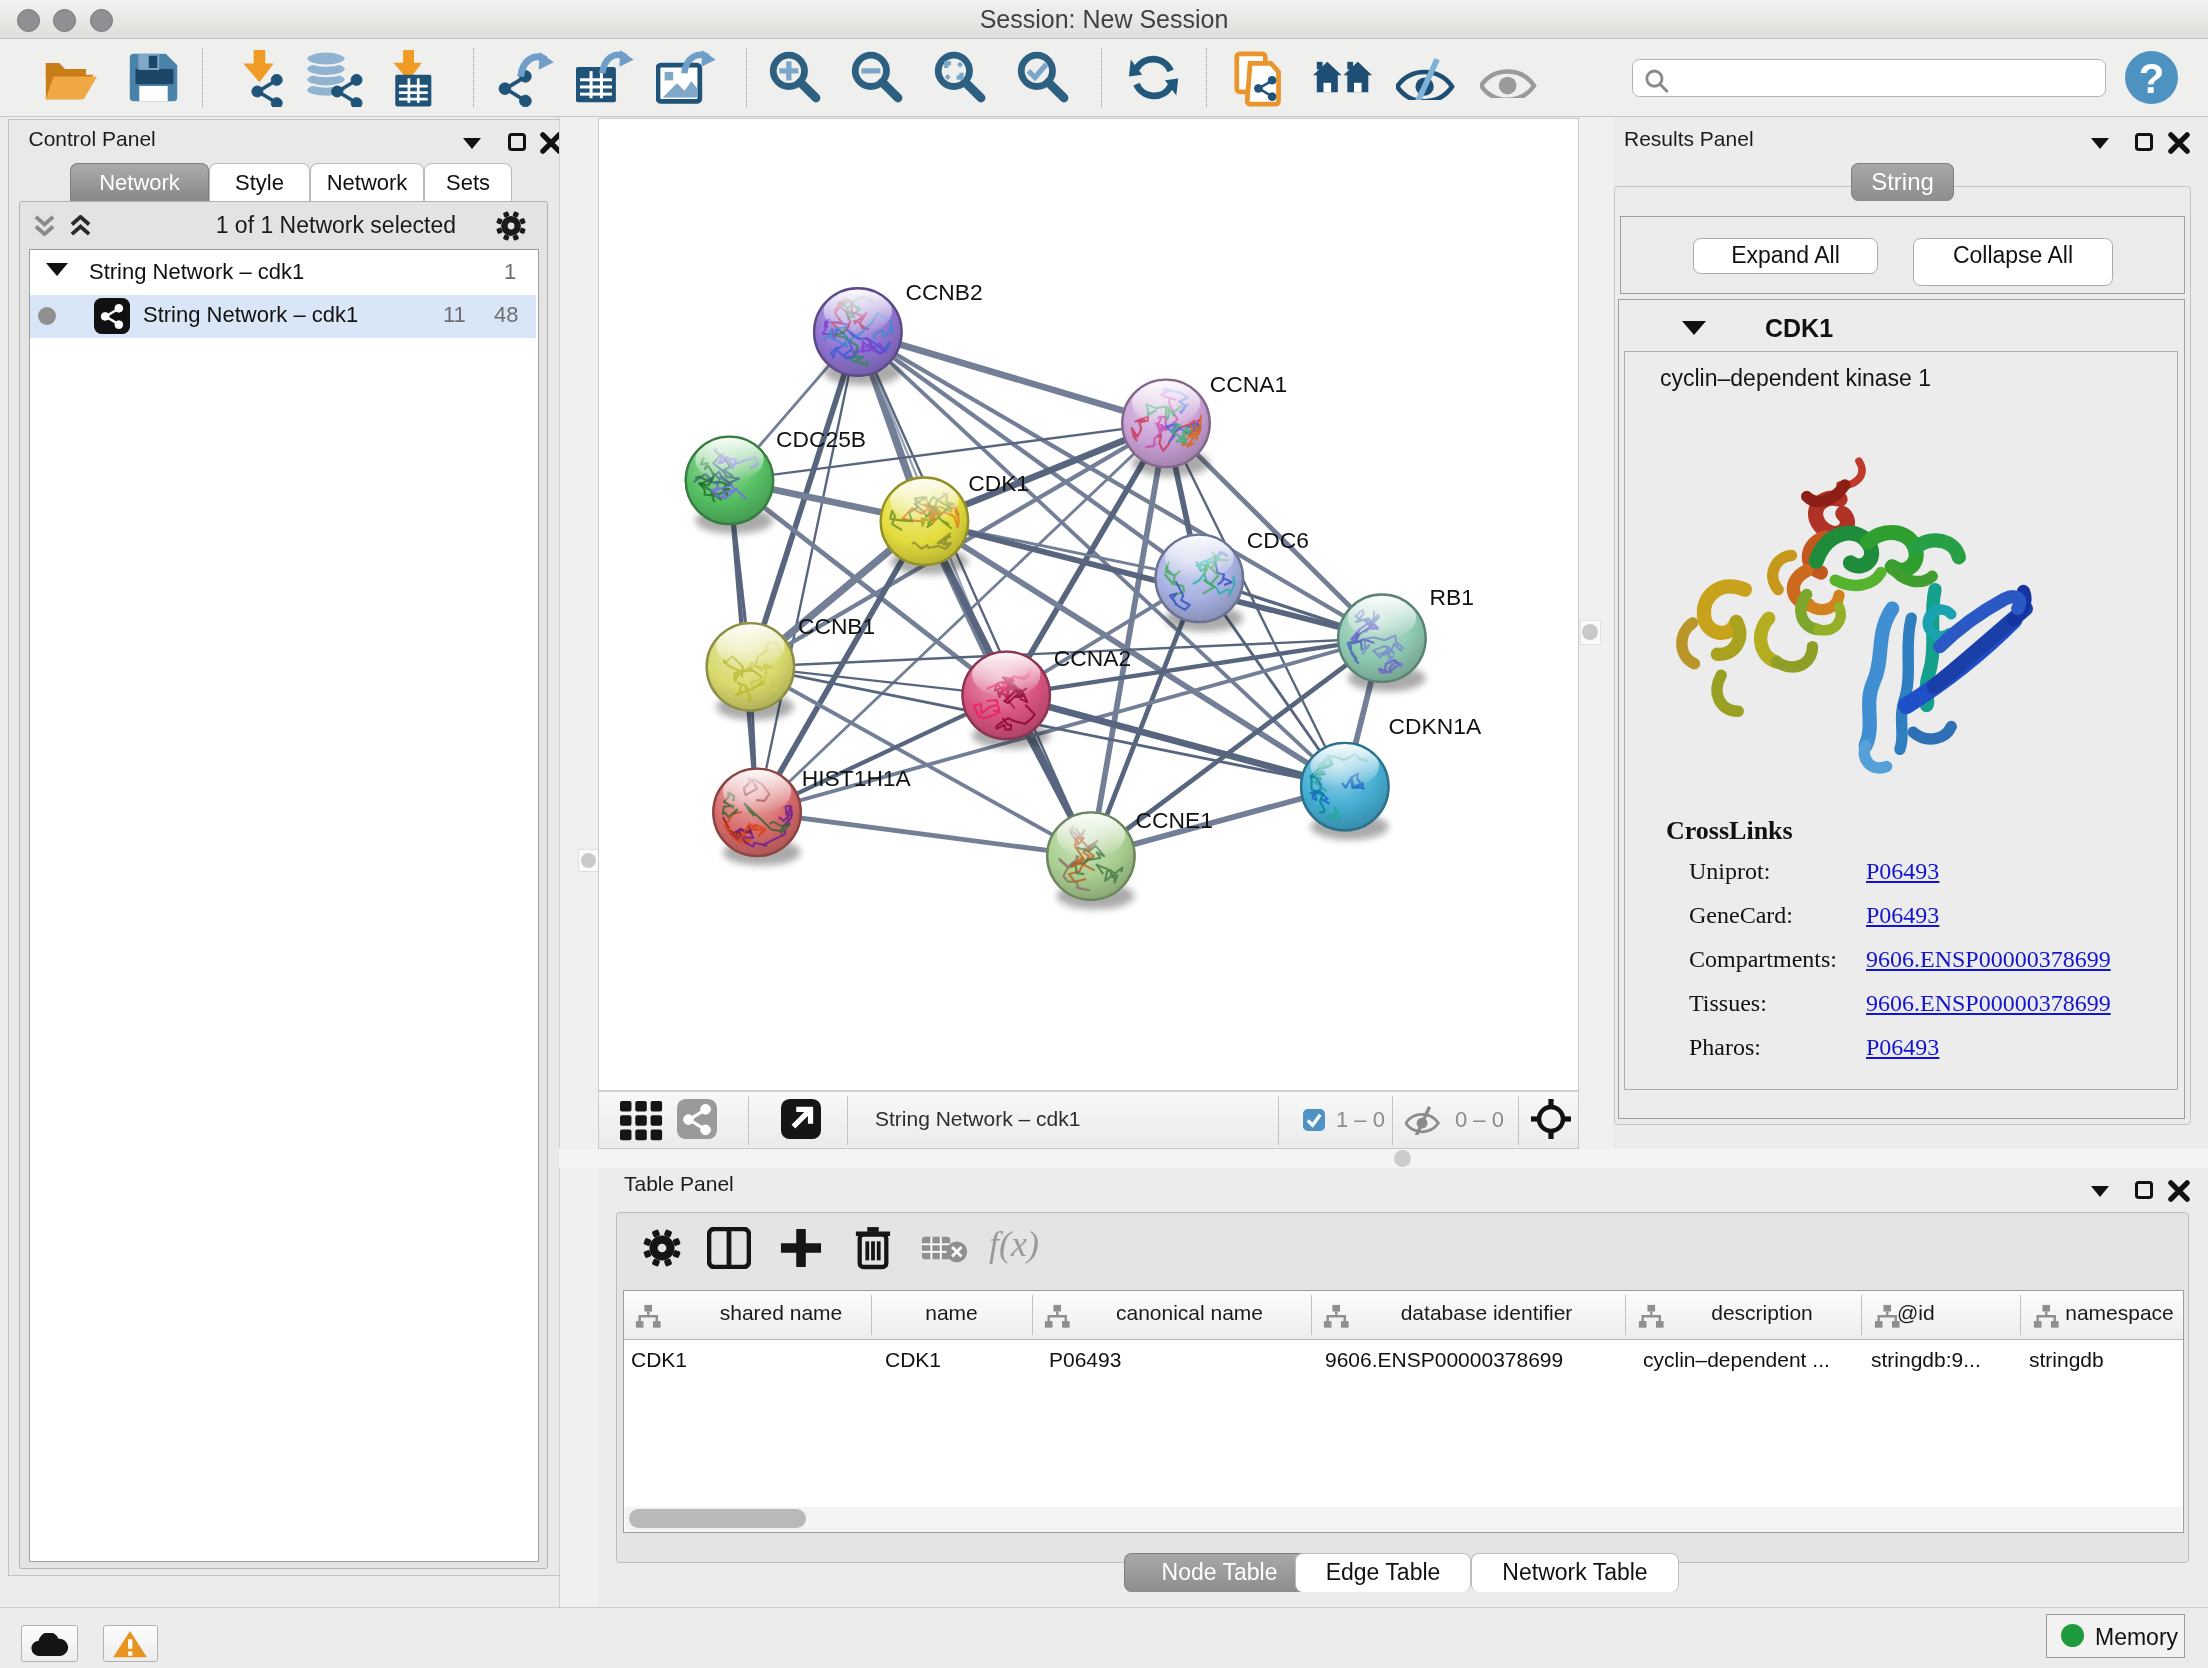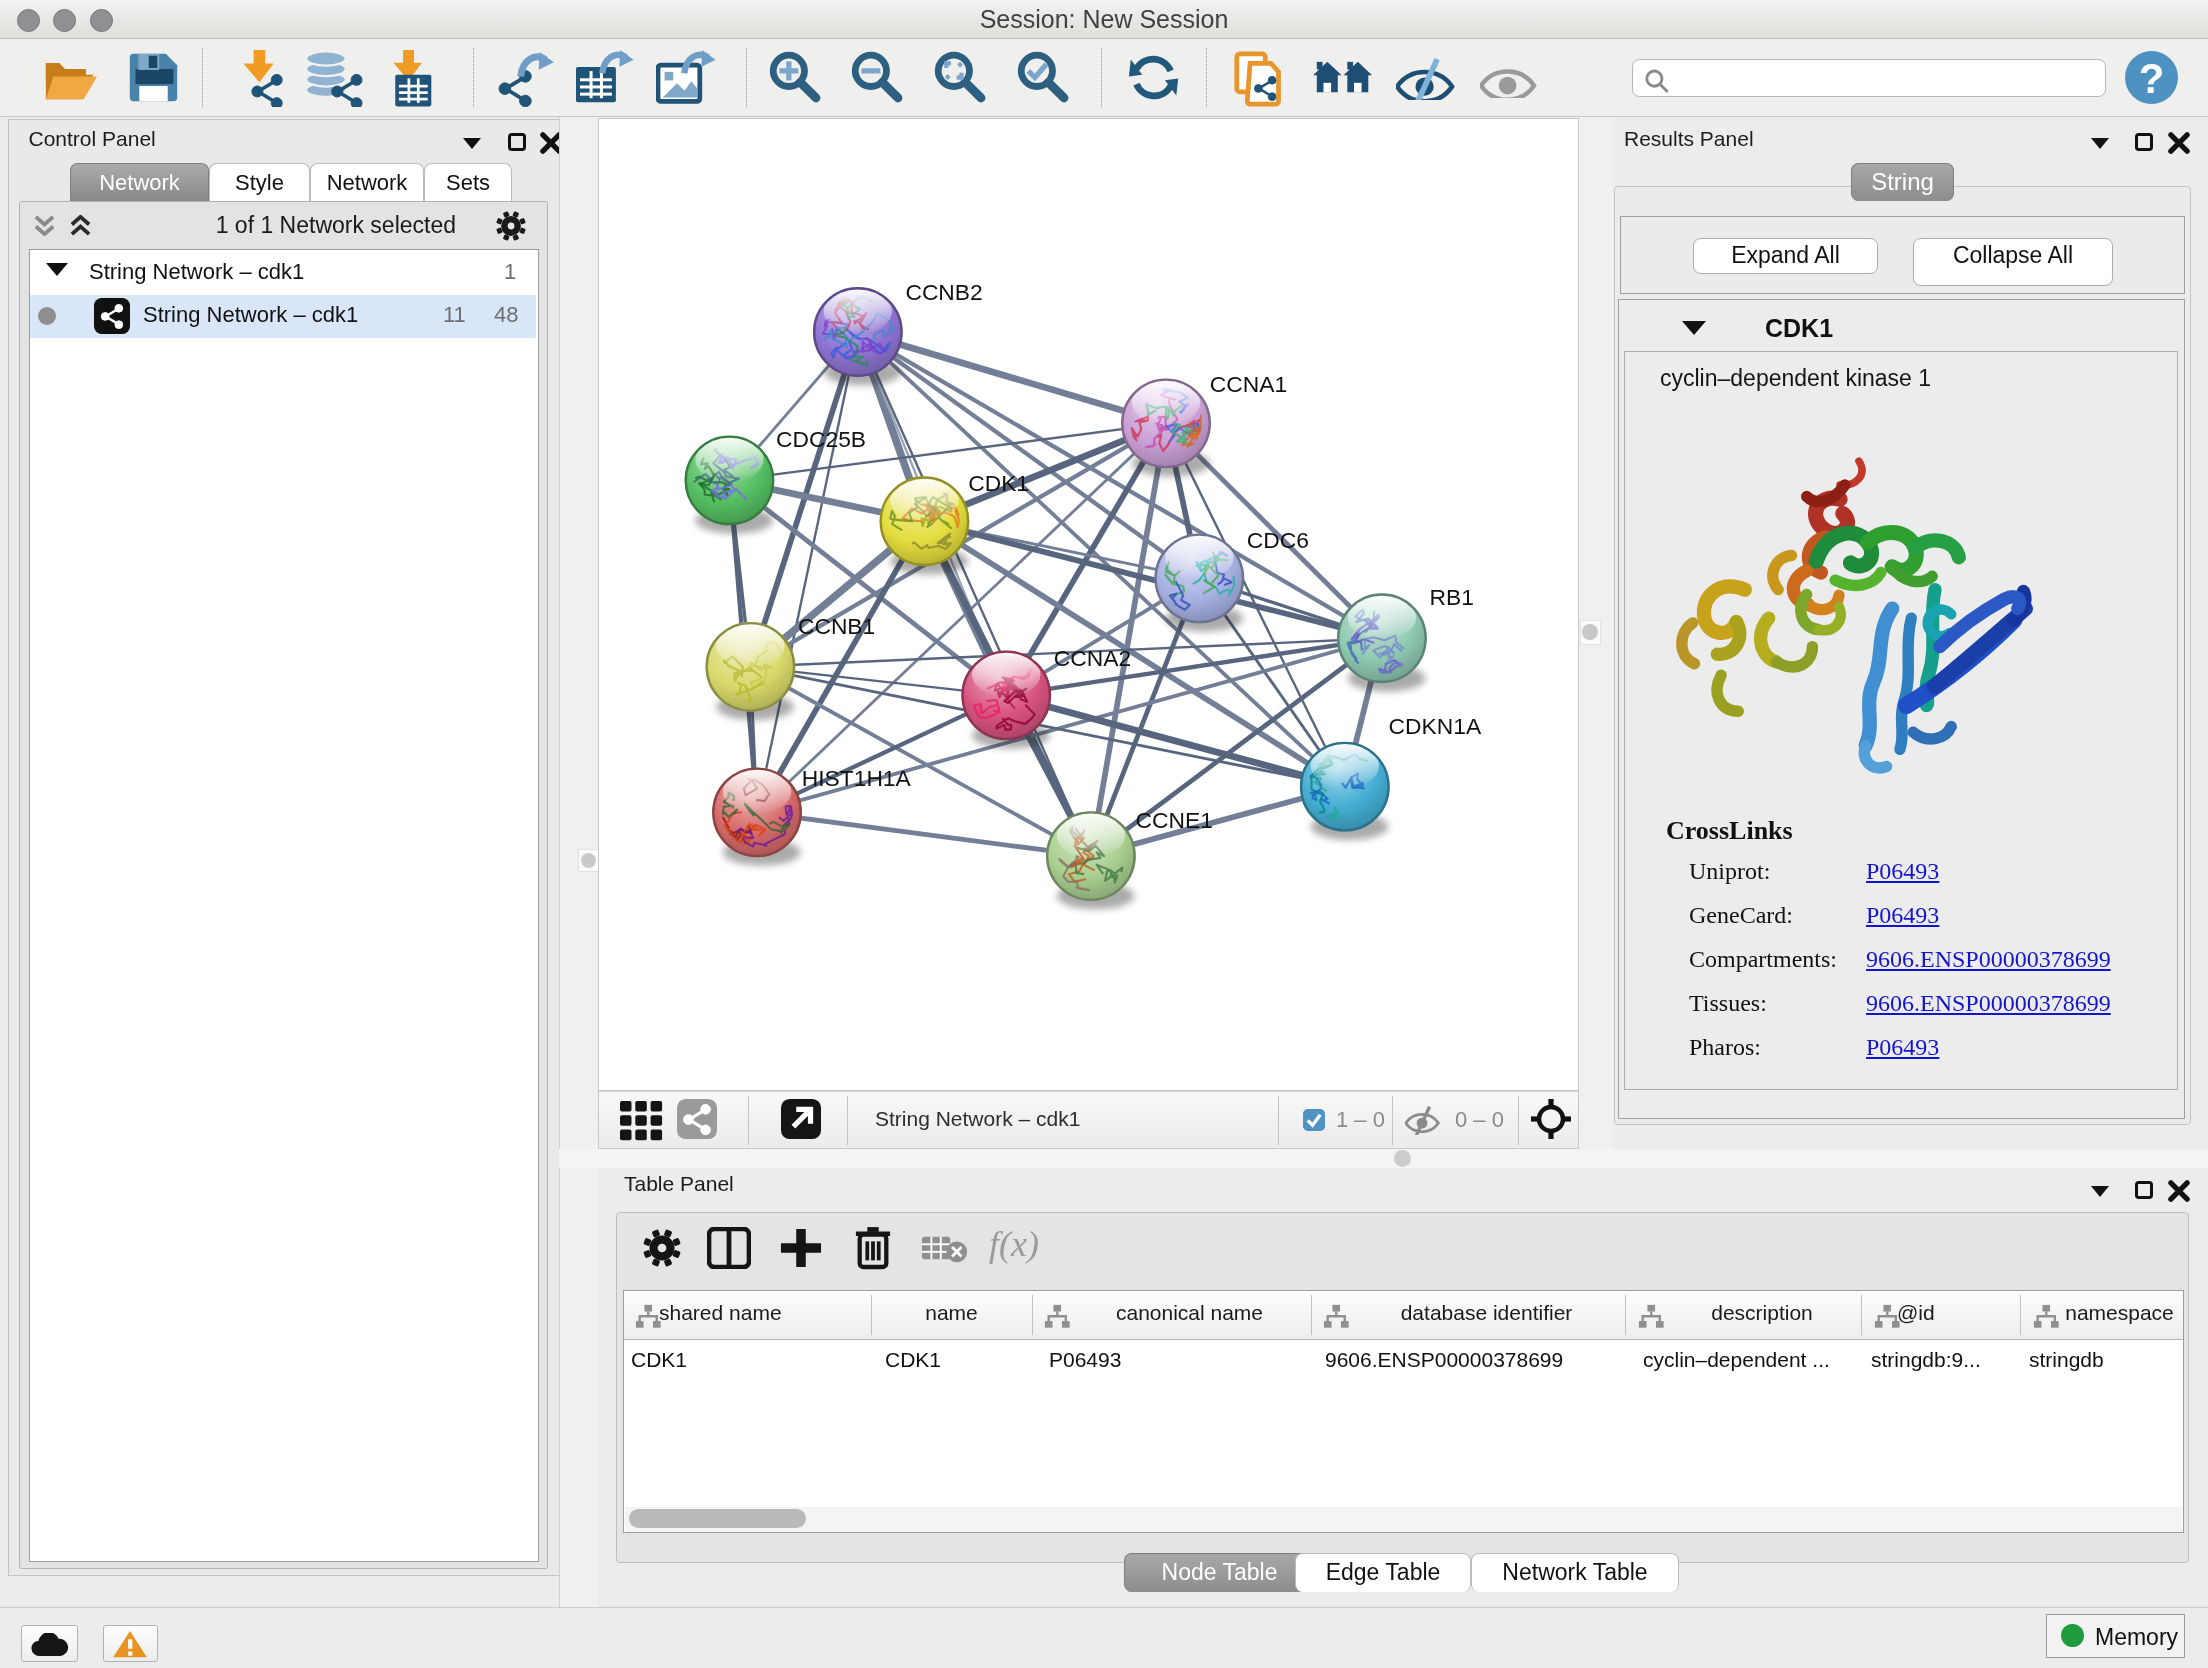--- a/index.html
+++ b/index.html
@@ -728,21 +728,21 @@
       <line x1="11" y1="4" x2="11" y2="28"></line>
       <line x1="21" y1="4" x2="21" y2="28"></line>
     </g>
     <circle cx="38" cy="20" r="11" fill="#8f8f8f"></circle>
     <path d="M33 15 L43 25 M43 15 L33 25" stroke="#fff" stroke-width="3"></path>
   </svg>
 <div class="abs" style="left:989px;top:1223px;font-family:'Liberation Serif',serif;font-style:italic;font-size:36px;color:#9a9a9a">f(x)</div>
 
 <div class="abs" style="left:623px;top:1290px;width:1561px;height:243px;background:#fff;border:1.4px solid #9d9d9d"></div>
 <div class="abs" style="left:624px;top:1291px;width:1559px;height:49px;background:linear-gradient(#fdfdfd,#ededed);border-bottom:1.4px solid #b5b5b5"></div>
-<div class="abs" style="left:659px;top:1301px;width:212px;text-align:left;font-size:21px;color:#1a1a1a">shared name</div>
+<div class="abs" style="left:675px;top:1301px;width:212px;text-align:center;font-size:21px;color:#1a1a1a">shared name</div>
 <svg style="position:absolute;left:634px;top:1303px" width="28.5" height="28.5" viewBox="0 0 30 30">
     <rect x="11" y="2" width="8" height="7" fill="#8f8f8f"></rect>
     <rect x="2" y="19" width="8" height="7" fill="#8f8f8f"></rect>
     <rect x="20" y="19" width="8" height="7" fill="#8f8f8f"></rect>
     <path d="M15 9 V14 M6 19 V14 H24 V19" stroke="#8f8f8f" stroke-width="2.5" fill="none"></path>
   </svg>
 <div class="abs" style="left:871px;top:1295px;width:0;height:40px;border-left:1.4px solid #c2c2c2"></div>
 <div class="abs" style="left:871px;top:1301px;width:161px;text-align:center;font-size:21px;color:#1a1a1a">name</div>
 <div class="abs" style="left:1032px;top:1295px;width:0;height:40px;border-left:1.4px solid #c2c2c2"></div>
 <div class="abs" style="left:1068px;top:1301px;width:243px;text-align:center;font-size:21px;color:#1a1a1a">canonical name</div>

